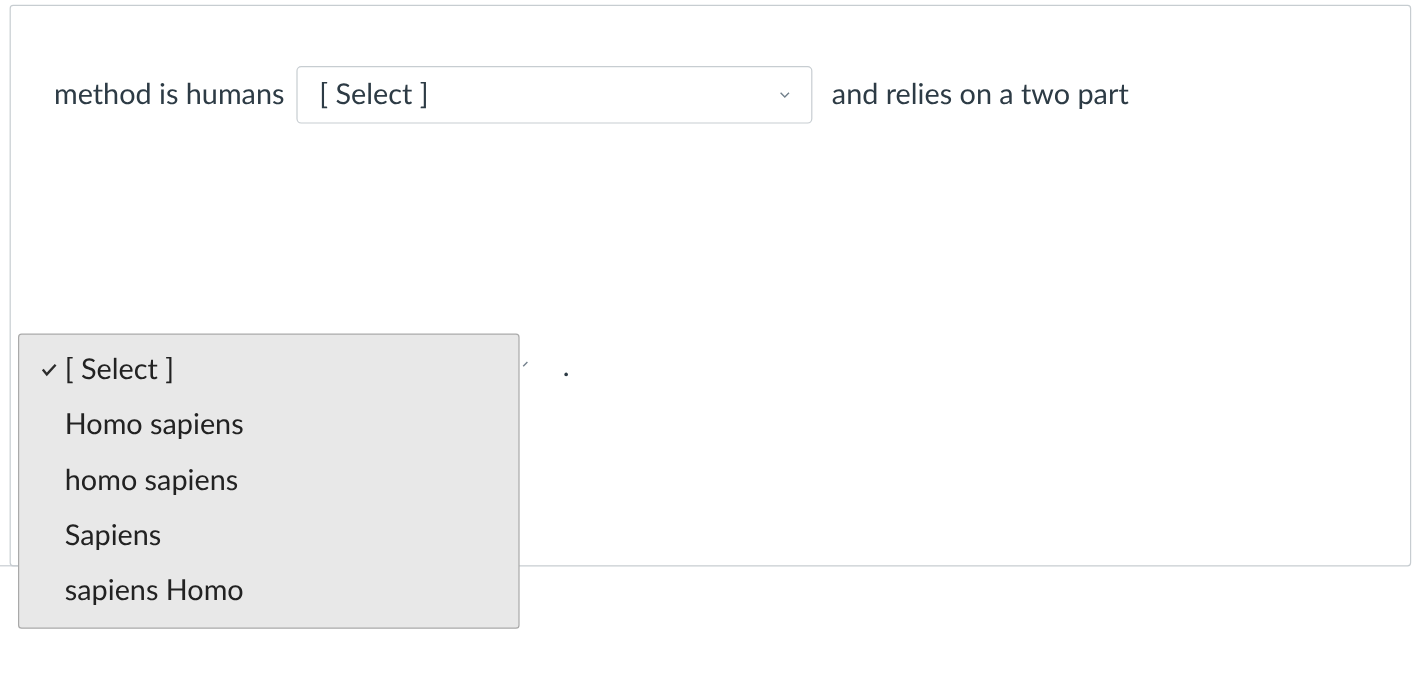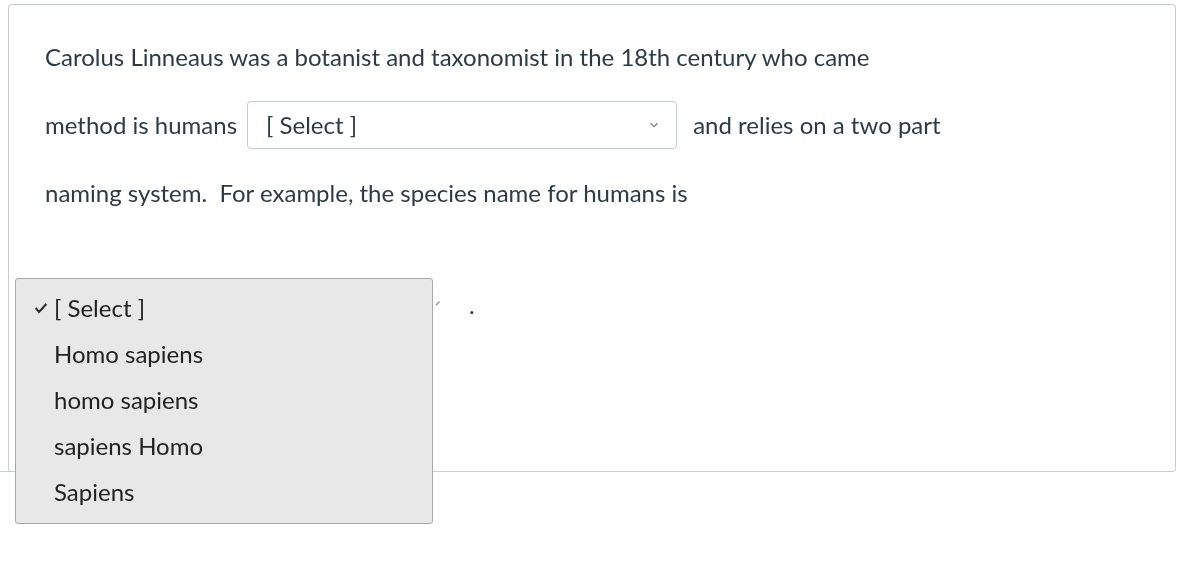--- a/index.html
+++ b/index.html
@@ -138,44 +138,38 @@
     .spacer-row {
       height: 18px;
     }
   </style>
 </head>
 <body>
 
 <div class="question-card">
   <div class="question-text">
 
-    <div class="line">
-      <span class="txt">Carolus Linneaus was a botanist and taxonomist in the 18th century who came</span>
-    </div>
 
     <div class="spacer-row"></div>
 
     <div class="line">
       <span class="txt">method is humans</span>
       <span class="select-box">
         <span class="label">[ Select ]</span>
         <span class="chevron">
           <svg viewBox="0 0 24 24">
               <polyline points="6 9 12 15 18 9"></polyline>
             </svg>
         </span>
       </span>
       <span class="txt"> and relies on a two part</span>
     </div>
 
     <div class="spacer-row"></div>
 
-    <div class="line">
-      <span class="txt">naming system.  For example, the species name for humans is</span>
-    </div>
 
   </div>
 
   <span class="chevron-partial" style="left:418px; top:290px;">
     <svg viewBox="0 0 24 24">
         <polyline points="12 14 18 8"></polyline>
       </svg>
   </span>
   <span class="txt period" style="position:absolute; left:438px; top:285px;">.</span>
 
@@ -193,21 +187,21 @@
   <div class="dropdown-item">
     <span class="check-col"></span>
     <span>Homo sapiens</span>
   </div>
   <div class="dropdown-item">
     <span class="check-col"></span>
     <span>homo sapiens</span>
   </div>
   <div class="dropdown-item">
     <span class="check-col"></span>
+    <span>Sapiens</span>
+  </div>
+  <div class="dropdown-item">
+    <span class="check-col"></span>
     <span>sapiens Homo</span>
   </div>
-  <div class="dropdown-item">
-    <span class="check-col"></span>
-    <span>Sapiens</span>
-  </div>
 </div>
 
 <div class="bottom-edge"></div>
 
 </body></html>

